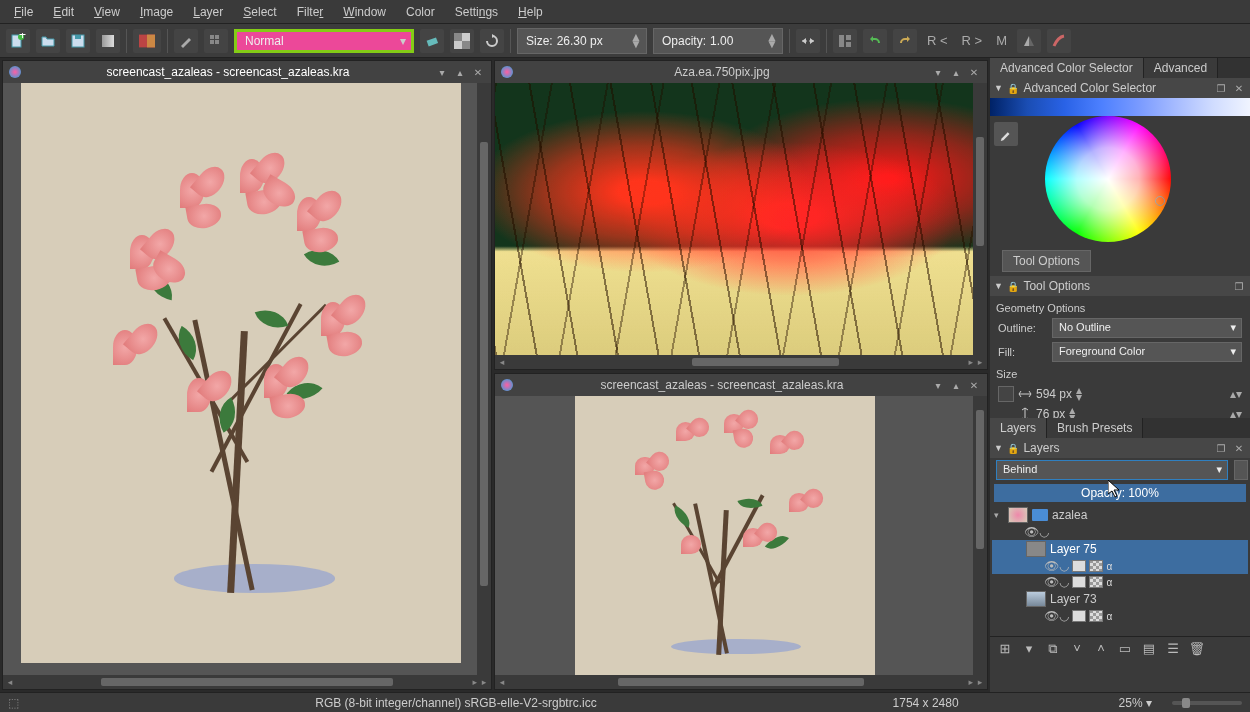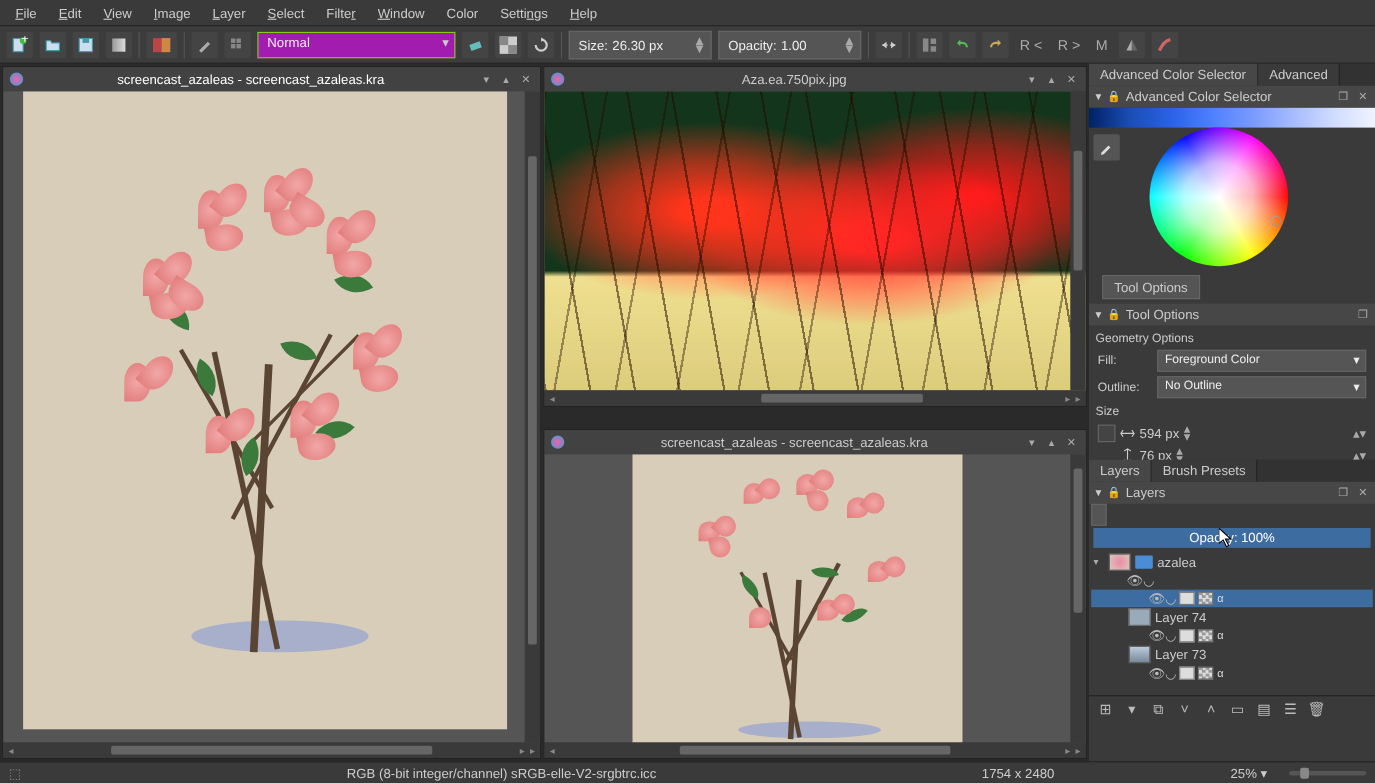--- a/index.html
+++ b/index.html
@@ -5,21 +5,21 @@
 * { margin: 0; padding: 0; box-sizing: border-box; font-family: "Segoe UI", Tahoma, sans-serif; font-size: 12px; }
 body { width: 1250px; height: 712px; background: #323232; color: #ccc; overflow: hidden; position: relative; }
 .menubar { height: 24px; background: #3a3a3a; display: flex; align-items: center; padding: 0 4px; border-bottom: 1px solid #222; }
 .menubar .menu-item { padding: 3px 10px; cursor: pointer; }
 .menubar .menu-item u { text-decoration: underline; }
 
 .toolbar { height: 34px; background: #3c3c3c; display: flex; align-items: center; gap: 6px; padding: 0 6px; border-bottom: 1px solid #222; }
 .tb-btn { width: 24px; height: 24px; background: #444; display: flex; align-items: center; justify-content: center; cursor: pointer; border-radius: 2px; }
 .tb-btn svg { width: 16px; height: 16px; }
 .tb-sep { width: 1px; height: 24px; background: #555; }
-.tb-dropdown { height: 24px; background: #a21caf; border: 1px solid #84cc16; padding: 2px 20px 2px 8px; width: 180px; position: relative; color: #eee; }
+.tb-dropdown { height: 24px; background: #ec4899; border: 3px solid #84cc16; padding: 2px 20px 2px 8px; width: 180px; position: relative; color: #eee; }
 .tb-dropdown::after { content: "▾"; position: absolute; right: 5px; top: 2px; color: #ccc; }
 .tb-spin { height: 26px; background: #555; border: 1px solid #666; padding: 2px 8px; color: #eee; display: flex; align-items: center; gap: 4px; min-width: 130px; position: relative; }
 .tb-spin .arrows { position: absolute; right: 4px; display: flex; flex-direction: column; font-size: 8px; line-height: 7px; color: #aaa; }
 .tb-letter { padding: 0 4px; color: #aaa; font-size: 13px; }
 
 .main { display: flex; height: 634px; }
 .workspace { width: 990px; display: flex; flex-direction: column; gap: 1px; padding: 2px; background: #2a2a2a; }
 .doc-row { display: flex; gap: 2px; flex: 1; }
 .doc-window { background: #3a3a3a; border: 1px solid #222; display: flex; flex-direction: column; }
 .doc-titlebar { height: 22px; background: #424242; display: flex; align-items: center; padding: 0 6px; gap: 6px; position: relative; }
@@ -333,21 +333,21 @@
             <div class="thumb" style="top:10%;height:75%"></div>
           </div>
         <div class="scrollbar-h">
             <span class="arrow-l">◂</span>
             <div class="thumb" style="left:20%;width:60%"></div>
             <span class="arrow-r2">▸</span>
             <span class="arrow-l" style="margin-left:auto">▸</span>
           </div>
       </div>
 
-      <div style="width:494px; display:flex; flex-direction:column; gap:20px;">
+      <div style="width:494px; display:flex; flex-direction:column; gap:3px;">
 
         <div class="doc-window" style="height:310px; position:relative;">
           <div class="doc-titlebar">
             <div class="app-icon"></div>
             <div class="title">Aza.ea.750pix.jpg</div>
             <div class="winbtns">
               <div class="winbtn">▾</div>
               <div class="winbtn">▴</div>
               <div class="winbtn">✕</div>
             </div>
@@ -463,26 +463,26 @@
     </div>
     <div class="panel-header">
       <span class="caret">▼</span>
       <span class="lock">🔒</span>
       <span class="title">Tool Options</span>
       <span class="winbtn">❐</span>
     </div>
     <div class="panel-body" style="height:122px">
       <div style="font-size:11px;padding:2px">Geometry Options</div>
       <div class="opt-row">
+        <div class="opt-label">Outline:</div>
+        <div class="opt-select">No Outline</div>
+      </div>
+      <div class="opt-row">
         <div class="opt-label">Fill:</div>
         <div class="opt-select">Foreground Color</div>
-      </div>
-      <div class="opt-row">
-        <div class="opt-label">Outline:</div>
-        <div class="opt-select">No Outline</div>
       </div>
       <div style="font-size:11px;padding:4px 2px">Size</div>
       <div class="opt-row">
         <div class="opt-spin">
           <div class="swatch"></div>
           <svg width="14" height="14">
               <path d="M1 7h12M3 4l-2 3 2 3M11 4l2 3-2 3" stroke="#ccc" fill="none"></path>
             </svg>
           <span>594 px</span>
           <div class="arrows-ud">
@@ -513,51 +513,52 @@
       <div class="tab">Brush Presets</div>
     </div>
     <div class="panel-header">
       <span class="caret">▼</span>
       <span class="lock">🔒</span>
       <span class="title">Layers</span>
       <span class="winbtn">❐</span>
       <span class="winbtn">✕</span>
     </div>
     <div style="display:flex;align-items:center;gap:2px;padding:0 2px">
+      <div class="blend-select" style="flex:1">Behind</div>
       <div style="width:14px;height:20px;background:#555;border:1px solid #666"></div>
     </div>
     <div class="opacity-slider">
       <span>Opacity:</span>&nbsp;<span>100%</span>
     </div>
     <div class="layer-tree">
       <div class="layer-row group">
         <span class="expand">▾</span>
         <div class="thumb" style="background:radial-gradient(circle,#e8a,#d7cdb9)"></div>
         <div class="folder"></div>
         <span>azalea</span>
       </div>
       <div class="layer-ctrl-row">
           <span class="eye">👁</span>
           <span>◡</span>
         </div>
 
+      <div class="layer-row selected">
+        <span class="indent"></span>
+          <span class="indent"></span>
+        <div class="thumb" style="background:#888"></div>
+        <span>Layer 75</span>
+      </div>
       <div class="layer-ctrl-row selected" style="background:#3d6da0;padding-left:52px">
           <span class="eye">👁</span>
           <span>◡</span>
           <span class="sq"></span>
           <span class="sq" style="background:repeating-conic-gradient(#999 0 25%,#ddd 0 50%) 0/6px 6px"></span>
           <span class="alpha">α</span>
         </div>
 
-      <div class="layer-row">
-        <span class="indent"></span>
-          <span class="indent"></span>
-        <div class="thumb" style="background:#9ab"></div>
-        <span>Layer 74</span>
-      </div>
       <div class="layer-ctrl-row" style="padding-left:52px">
           <span class="eye">👁</span>
           <span>◡</span>
           <span class="sq"></span>
           <span class="sq" style="background:repeating-conic-gradient(#999 0 25%,#ddd 0 50%) 0/6px 6px"></span>
           <span class="alpha">α</span>
         </div>
 
       <div class="layer-row">
         <span class="indent"></span>

